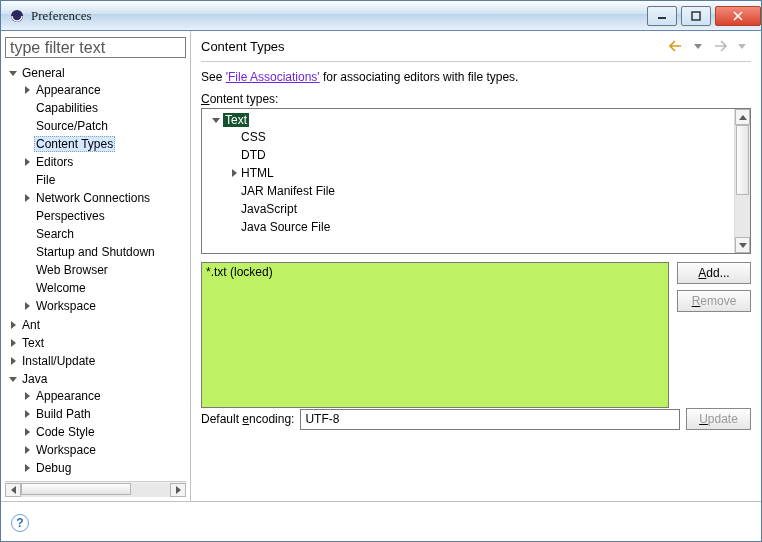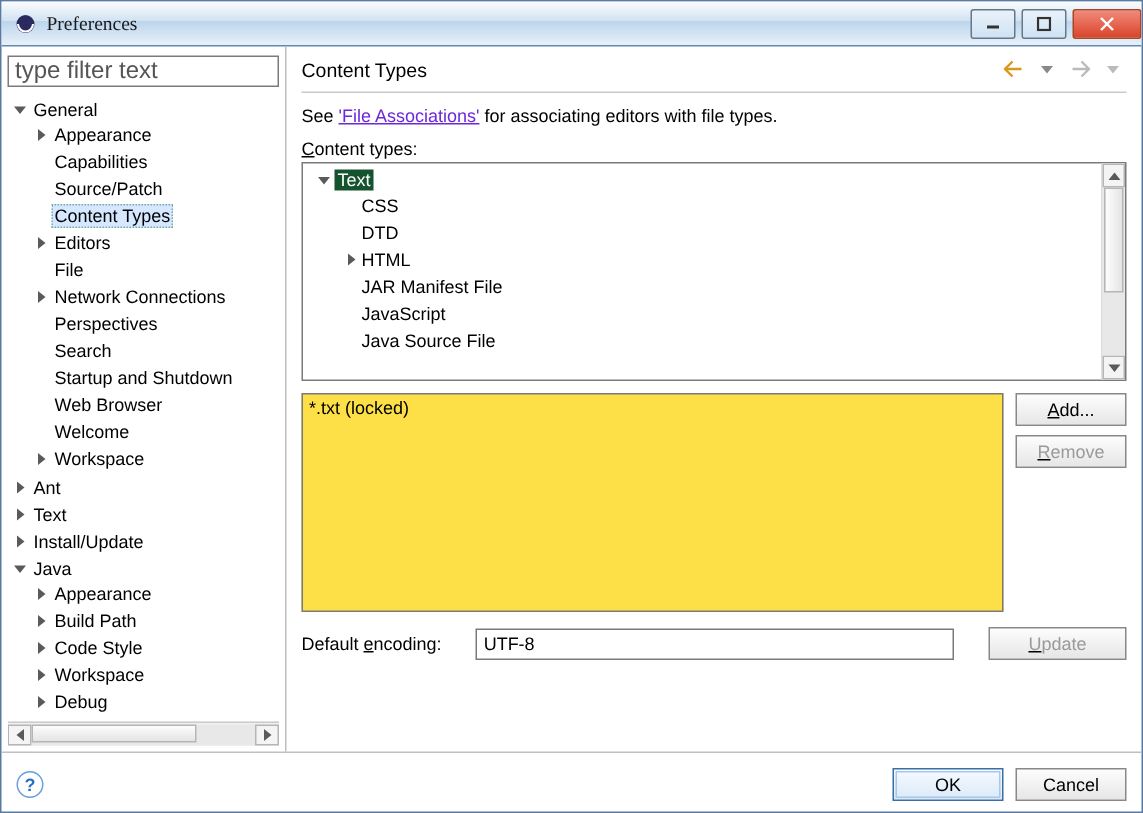--- a/index.html
+++ b/index.html
@@ -44,27 +44,27 @@
   .ct-tree ul { list-style:none; margin:0; padding:0 0 0 18px; }
   .ct-tree > ul { padding-left: 6px; }
   .ct-tree li { padding:1px 0; }
   .ct-tree .row { display:flex; align-items:center; height:16px; }
   .ct-tree .sel > .row .label { background:#14532d; color:#fff; padding:0 2px; }
   .ct-scroll { width:16px; background:#f0f0f0; border-left:1px solid #dcdcdc; display:flex; flex-direction:column; }
   .ct-scroll .arrow { height:16px; border:1px solid #b5b5b5; background:#f4f4f4; display:flex; align-items:center; justify-content:center; }
   .ct-scroll .track { flex:1; position:relative; background:#e8e8e8; }
   .ct-scroll .thumb { position:absolute; top:0; left:1px; right:1px; height:70px; border:1px solid #b5b5b5; background:linear-gradient(90deg,#fdfdfd,#e4e4e4); }
   .fa-row { display:flex; margin-top:8px; gap:8px; }
-  .fa-list { flex:1; border:1px solid #7a7a7a; background:#fde047; height:146px; padding:2px 4px; }
+  .fa-list { flex:1; border:1px solid #7a7a7a; background:#bef264; height:146px; padding:2px 4px; }
   .fa-item { height:16px; }
   .fa-buttons { width:74px; display:flex; flex-direction:column; gap:6px; }
   .btn { height:22px; border:1px solid #888; background:linear-gradient(#fdfdfd,#e6e6e6); font-size:12px; padding:0 8px; cursor:default; }
   .btn.primary { border:1px solid #3b6ea5; outline:1px solid #a8c8eb; outline-offset:-3px; background:linear-gradient(#f5faff,#dbeaf8); }
   .btn.disabled { color:#9a9a9a; }
-  .enc-row { display:flex; align-items:center; gap:23px; margin-top:10px; }
+  .enc-row { display:flex; align-items:center; gap:6px; }
   .enc-row input { flex:1; height:21px; border:1px solid #7a7a7a; padding:2px 4px; font-size:12px; }
   .statusbar { height:42px; border-top:1px solid #c0c0c0; display:flex; align-items:center; padding:0 10px; }
   .help-icon { width:18px; height:18px; border:1px solid #6a9edc; border-radius:50%; color:#2a70c2; display:flex; align-items:center; justify-content:center; font-size:12px; font-weight:bold; }
   .sb-spacer { flex:1; }
   .sb-buttons { display:flex; gap:8px; }
   .sb-buttons .btn { width:74px; }
   .tri-right { width:0;height:0;border-top:4px solid transparent;border-bottom:4px solid transparent;border-left:5px solid #5a5a5a; display:inline-block;}
   .tri-down { width:0;height:0;border-left:4px solid transparent;border-right:4px solid transparent;border-top:5px solid #5a5a5a; display:inline-block;}
 </style>
 </head>
@@ -400,26 +400,22 @@
       </div>
       <div class="fa-buttons">
         <button class="btn"><span class="underline">A</span>dd...</button>
         <button class="btn disabled"><span class="underline">R</span>emove</button>
       </div>
     </div>
 
     <div class="enc-row">
       <span>Default <span class="underline">e</span>ncoding:</span>
       <input value="UTF-8" style="">
-      <button class="btn disabled" style="width:92px"><span class="underline">U</span>pdate</button>
+      <button class="btn disabled" style="width:65px"><span class="underline">U</span>pdate</button>
     </div>
 
   </div>
 </div>
 
 <div class="statusbar">
   <div class="help-icon">?</div>
   <div class="sb-spacer"></div>
-  <div class="sb-buttons">
-    <button class="btn primary">OK</button>
-    <button class="btn">Cancel</button>
-  </div>
 </div>
 
 </body></html>

